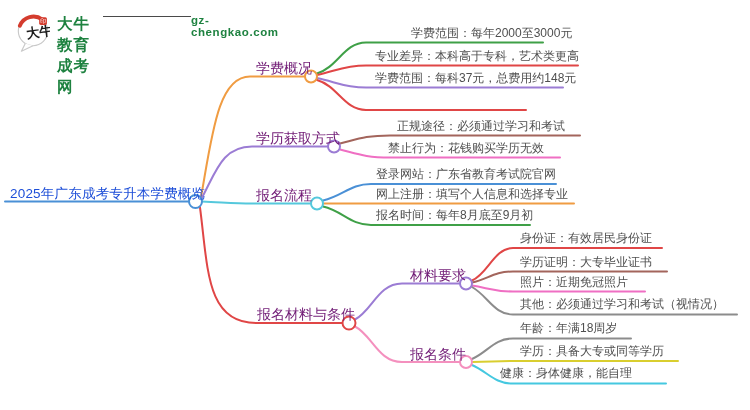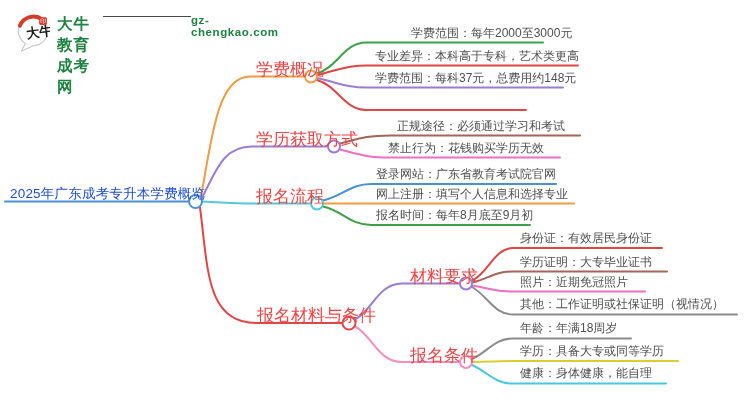--- a/index.html
+++ b/index.html
@@ -3,21 +3,21 @@
 <meta charset="utf-8">
 <style>
   html,body{margin:0;padding:0;background:#ffffff;}
   .stage{
     position:relative;width:750px;height:410px;background:#ffffff;overflow:hidden;
     font-family:"Liberation Sans","DejaVu Sans",sans-serif;
   }
   .edges{position:absolute;left:0;top:0;}
   .node{position:absolute;white-space:nowrap;color:#4a4a4a;line-height:1.15;cursor:default;}
   .root-label{font-size:13.5px;color:#1d4ed8;letter-spacing:.2px;}
-  .branch{font-size:17px;color:#ef4444;}
+  .branch{font-size:14px;color:#701a75;}
   .leaf{font-size:12px;color:#4f4f4f;}
   
   .logo{position:absolute;left:16px;top:14px;display:flex;align-items:flex-start;gap:7px;}
   .logo-text{display:flex;flex-direction:row;}
   .logo-title{font-size:15.5px;font-weight:bold;color:#1e8240;letter-spacing:1px;}
   .logo-divider{height:1.5px;background:#4a4a4a;margin:1.5px 0 1px 0;width:100%;}
   .logo-domain{font-size:11.5px;font-weight:bold;color:#1e8240;letter-spacing:.6px;}
 </style>
 </head>
 <body>
@@ -99,19 +99,19 @@
   <div class="node leaf" style="left:397px;top:120px;">正规途径：必须通过学习和考试</div>
   <div class="node leaf" style="left:388px;top:142px;">禁止行为：花钱购买学历无效</div>
 
   <div class="node leaf" style="left:376px;top:168px;">登录网站：广东省教育考试院官网</div>
   <div class="node leaf" style="left:376px;top:188px;">网上注册：填写个人信息和选择专业</div>
   <div class="node leaf" style="left:376px;top:209px;">报名时间：每年8月底至9月初</div>
 
   <div class="node leaf" style="left:520px;top:232px;">身份证：有效居民身份证</div>
   <div class="node leaf" style="left:520px;top:256px;">学历证明：大专毕业证书</div>
   <div class="node leaf" style="left:520px;top:276px;">照片：近期免冠照片</div>
-  <div class="node leaf" style="left:520px;top:298px;">其他：工作证明或社保证明（视情况）</div>
+  <div class="node leaf" style="left:520px;top:298px;">其他：必须通过学习和考试（视情况）</div>
 
   <div class="node leaf" style="left:520px;top:322px;">年龄：年满18周岁</div>
   <div class="node leaf" style="left:520px;top:345px;">学历：具备大专或同等学历</div>
-  <div class="node leaf" style="left:520px;top:367px;">健康：身体健康，能自理</div>
+  <div class="node leaf" style="left:500px;top:367px;">健康：身体健康，能自理</div>
 
 </div>
 
 </body></html>

